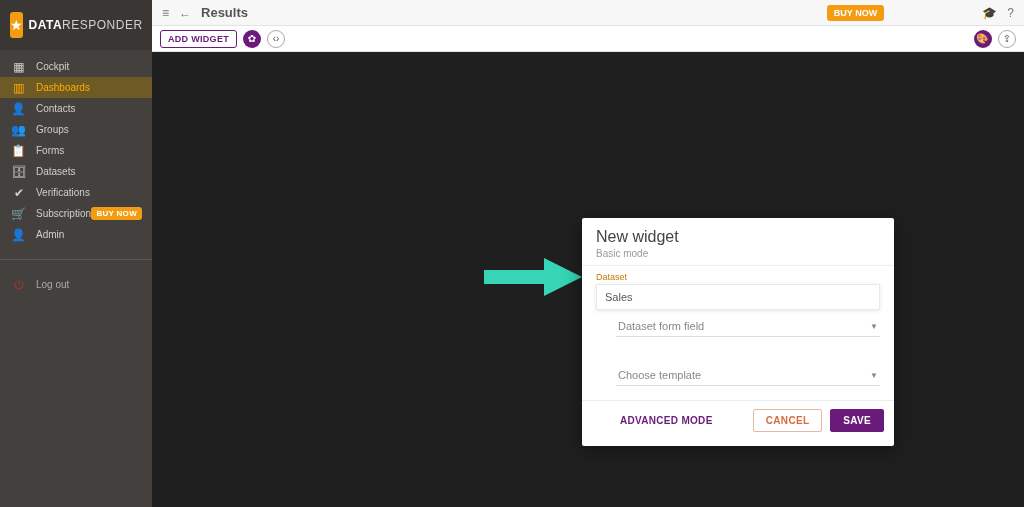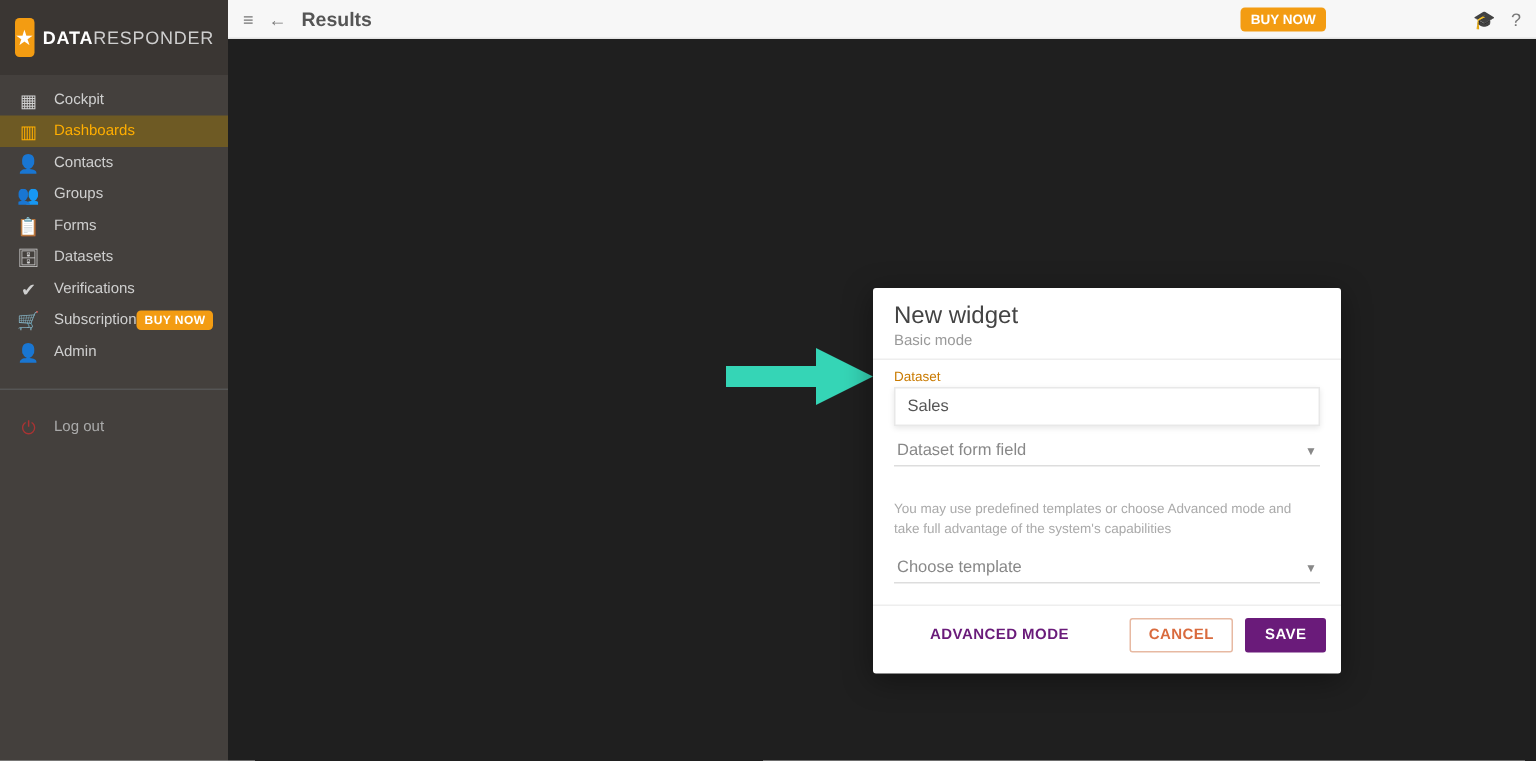--- a/index.html
+++ b/index.html
@@ -97,21 +97,21 @@
   .section { padding: 6px 14px 4px; }
   .field-label { font-size: 9px; color: #c97a00; }
   .input-box {
     margin-top: 2px; background: #fff; border: 1px solid #e8e8e8;
     box-shadow: 0 1px 4px rgba(0,0,0,.1); padding: 6px 8px;
     font-size: 11px; color: #555;
   }
   .select-row {
     margin-top: 6px; border-bottom: 1px solid #ddd; padding: 4px 2px;
     display: flex; align-items: center; justify-content: space-between;
-    font-size: 11px; color: #888; cursor: pointer;
+    font-size: 11px; color: #888; cursor: pointer; margin-left: 20px;
   }
   .caret { font-size: 8px; color: #888; }
 
   .tmpl-label { font-size: 10px; color: #999; }
   .tmpl-help { font-size: 9px; color: #aaa; margin-top: 4px; line-height: 1.4; }
 
   .dialog-actions {
     display: flex; align-items: center; padding: 8px 10px; gap: 8px;
     border-top: 1px solid #eee; margin-top: 10px;
   }
@@ -199,20 +199,28 @@
       <span>81%</span>
     </span>
     <span class="status">
       <span class="bar blue"></span>
       <span>100%</span>
     </span>
     <span class="icon-btn">🎓</span>
     <span class="icon-btn">?</span>
   </div>
 
+  <div class="toolbar">
+    <button class="add-widget-btn">ADD WIDGET</button>
+    <span class="circ-btn primary">✿</span>
+    <span class="circ-btn outline">‹›</span>
+    <span class="spacer"></span>
+    <span class="circ-btn primary">🎨</span>
+    <span class="circ-btn outline">⇪</span>
+  </div>
 
   <div class="canvas">
 
     <svg class="arrow" viewBox="0 0 98 38">
       <polygon points="0,12 60,12 60,0 98,19 60,38 60,26 0,26" fill="#35d5b6"></polygon>
     </svg>
 
     <div class="dialog">
       <div class="dialog-head">
         <div class="dialog-title">New widget</div>
@@ -224,21 +232,20 @@
         <div class="input-box">
           <span>Sales</span>
         </div>
         <div class="select-row">
           <span>Dataset form field</span>
           <span class="caret">▼</span>
         </div>
       </div>
 
       <div class="section" style="margin-top:8px;">
-        <div class="tmpl-help">You may use predefined templates or choose Advanced mode and take full advantage of the system's capabilities</div>
         <div class="select-row" style="margin-top:10px;">
           <span>Choose template</span>
           <span class="caret">▼</span>
         </div>
       </div>
 
       <div class="dialog-actions">
         <button class="adv-btn">ADVANCED MODE</button>
         <span class="spacer"></span>
         <button class="btn cancel">CANCEL</button>

